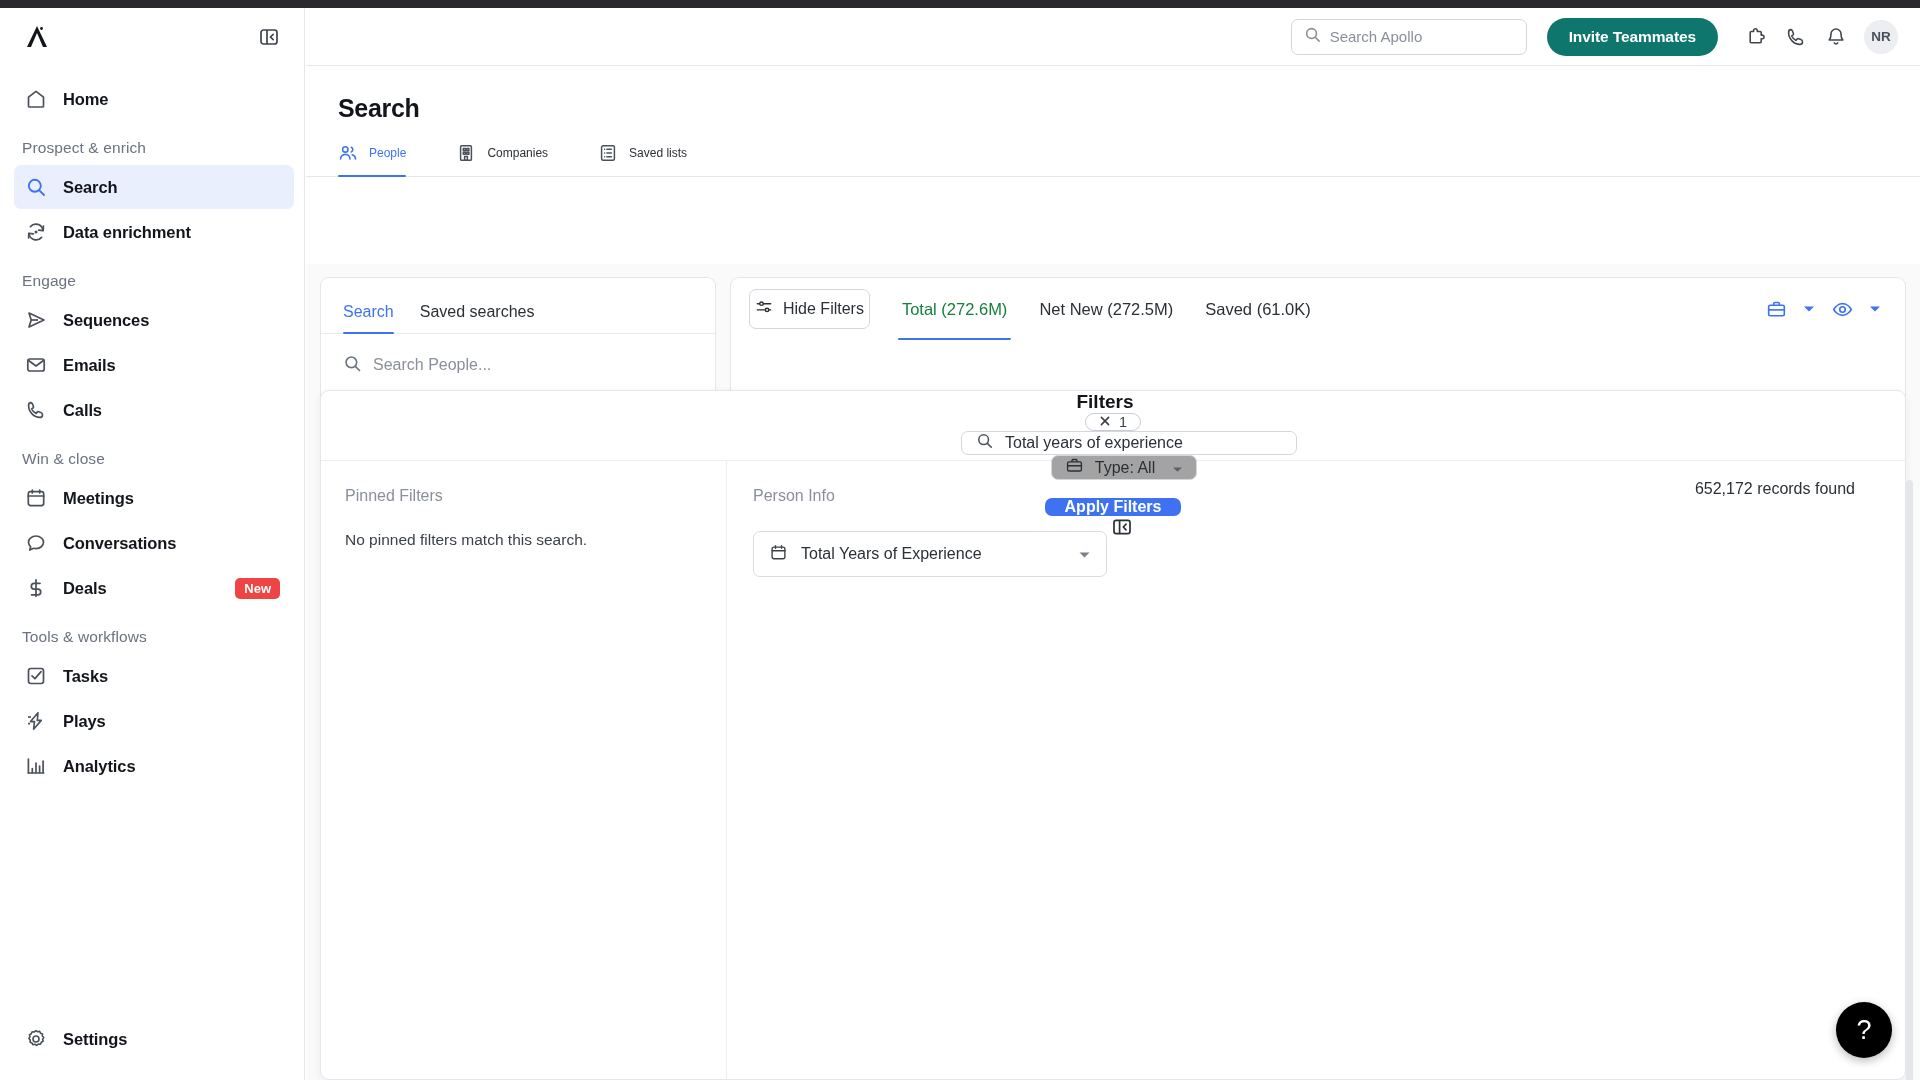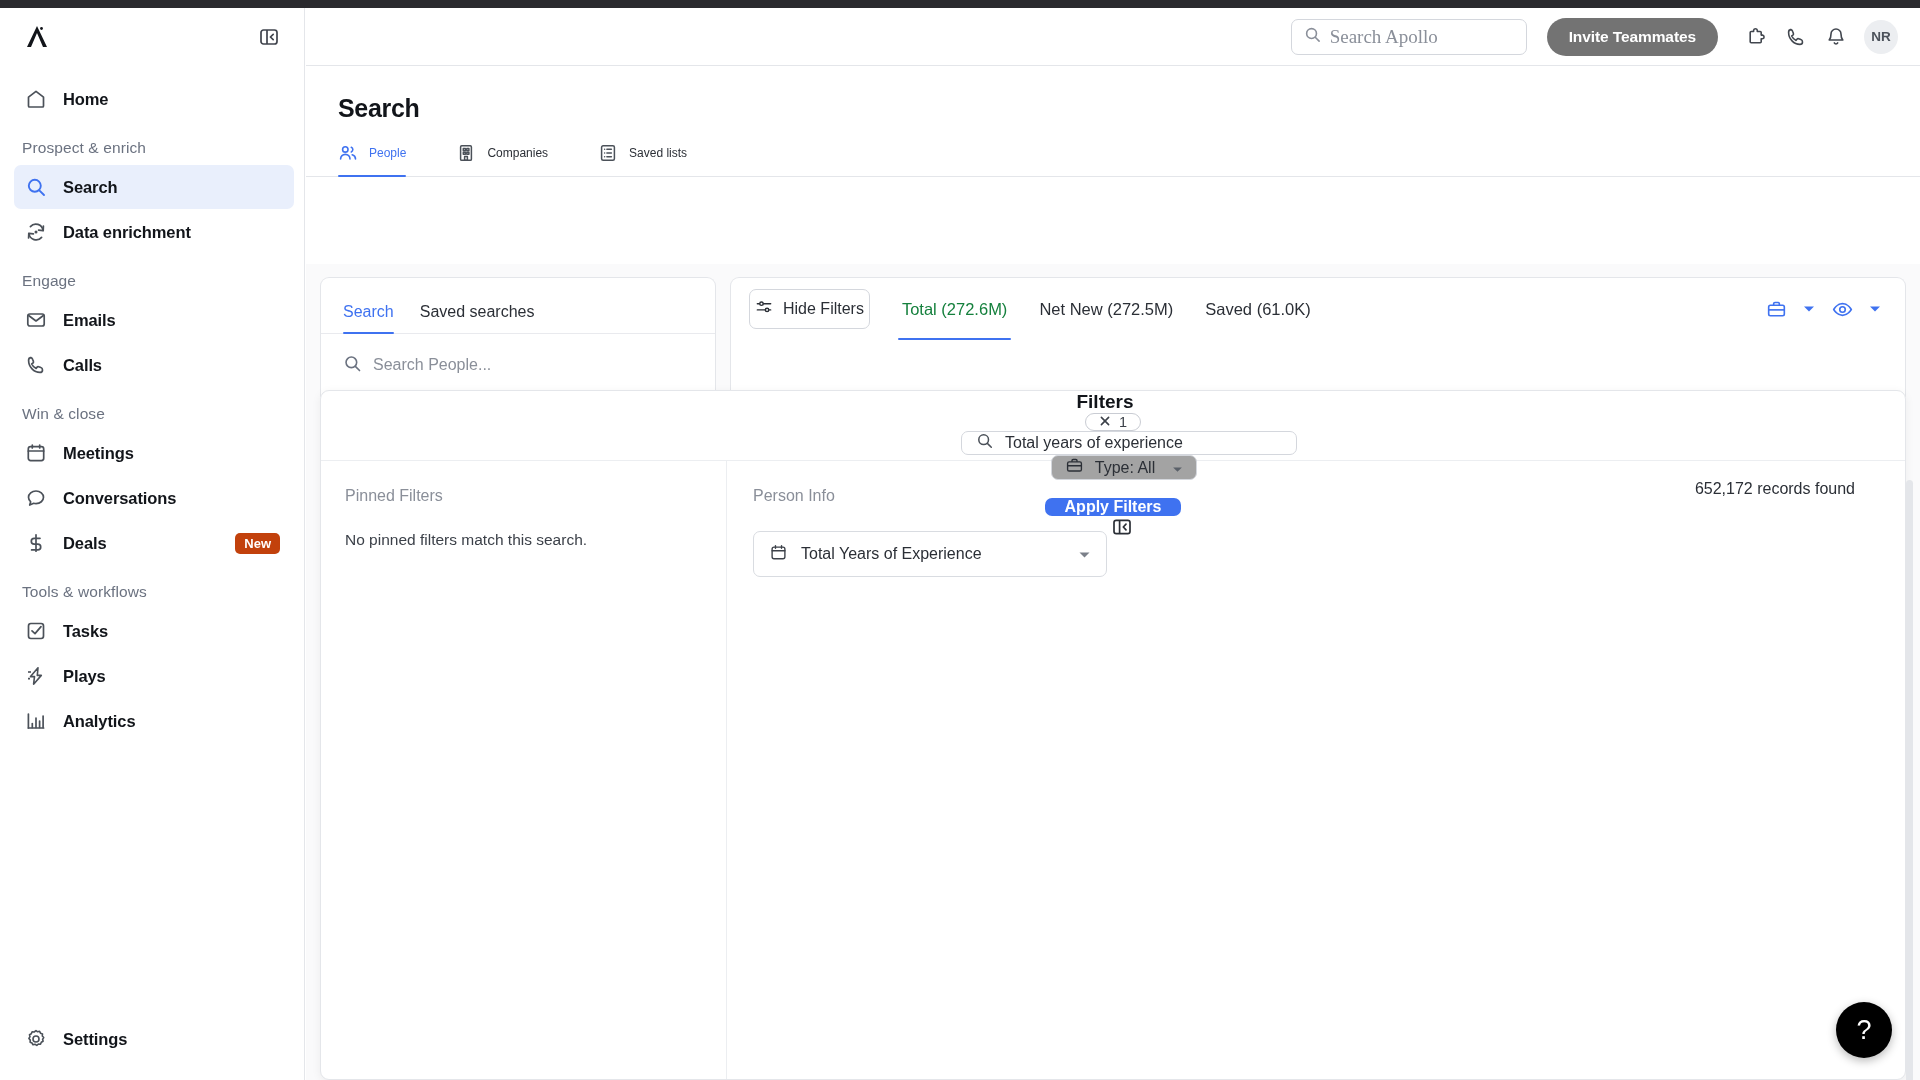--- a/index.html
+++ b/index.html
@@ -46,44 +46,44 @@
     display: flex; align-items: center; justify-content: center;
     color: #4b5159;
   }
   .sb-item .lb {
     font-size: 16.5px; font-weight: bold; color: #12151a; letter-spacing: -.1px;
   }
   .sb-item.active { background: #e9effc; }
   .sb-item.active .ic { color: #3f72f0; }
   .sb-item.active .lb { color: #12151a; }
   .badge-new {
-    position: absolute; right: 14px; background: #c2410c; color: #ffffff;
+    position: absolute; right: 14px; background: #ef4444; color: #ffffff;
     font-size: 13px; font-weight: bold; padding: 3px 9px; border-radius: 5px;
   }
   .sb-bottom { padding-bottom: 18px; }
 
   
   .header {
     position: absolute; top: 8px; left: 306px; width: 1614px; height: 58px;
     background: #ffffff; border-bottom: 1px solid #e4e6ea;
     display: flex; align-items: center; justify-content: flex-end;
     padding-right: 22px; gap: 0;
   }
   .hdr-search {
     width: 236px; height: 36px; border: 1px solid #d4d7dd; border-radius: 7px;
     display: flex; align-items: center; gap: 9px; padding: 0 12px;
     margin-right: 20px; background: #fff; cursor: text;
   }
   .hdr-search input {
-    border: none; outline: none; font-size: 19px; color: #0369a1;
-    font-family: Liberation Serif, serif; width: 100%; background: transparent;
+    border: none; outline: none; font-size: 15px; color: #0369a1;
+    font-family: Liberation Sans, sans-serif; width: 100%; background: transparent;
   }
   .hdr-search input::placeholder { color: #8a8f99; }
   .invite-btn {
-    height: 38px; background: #737373; color: #fff; border: none;
+    height: 38px; background: #0f766e; color: #fff; border: none;
     border-radius: 19px; padding: 0 22px; font-size: 15.5px; font-weight: bold;
     cursor: pointer; font-family: "Liberation Sans", sans-serif;
     margin-right: 18px; letter-spacing: -.1px;
   }
   .hdr-icon {
     width: 40px; height: 40px; display: flex; align-items: center;
     justify-content: center; cursor: pointer; color: #42474f;
   }
   .avatar {
     width: 34px; height: 34px; border-radius: 50%; background: #eceef1;
@@ -309,20 +309,29 @@
             <polyline points="18.4,5 18.2,9.7 13.6,9.2"></polyline>
           <path d="M4 12.5 A7.2 7.2 0 0 0 16.6 16.4"></path>
             <polyline points="3.6,17 3.8,12.3 8.4,12.8"></polyline>
           <circle cx="11" cy="11" r="1.5" fill="currentColor" stroke="none"></circle>
         </svg>
       </span>
       <span class="lb">Data enrichment</span>
     </div>
 
     <div class="sb-section-label">Engage</div>
+    <div class="sb-item">
+      <span class="ic">
+        <svg width="22" height="22" viewBox="0 0 22 22" fill="none" stroke="currentColor" stroke-width="1.7" stroke-linejoin="round">
+          <path d="M4 4 L19 11 L4 18 L6.2 11 Z"></path>
+            <line x1="6.2" y1="11" x2="13" y2="11"></line>
+        </svg>
+      </span>
+      <span class="lb">Sequences</span>
+    </div>
     <div class="sb-item">
       <span class="ic">
         <svg width="22" height="22" viewBox="0 0 22 22" fill="none" stroke="currentColor" stroke-width="1.7" stroke-linejoin="round">
           <rect x="2.8" y="5" width="16.4" height="12" rx="2"></rect>
             <polyline points="3.3,6.2 11,12 18.7,6.2"></polyline>
         </svg>
       </span>
       <span class="lb">Emails</span>
     </div>
     <div class="sb-item">

